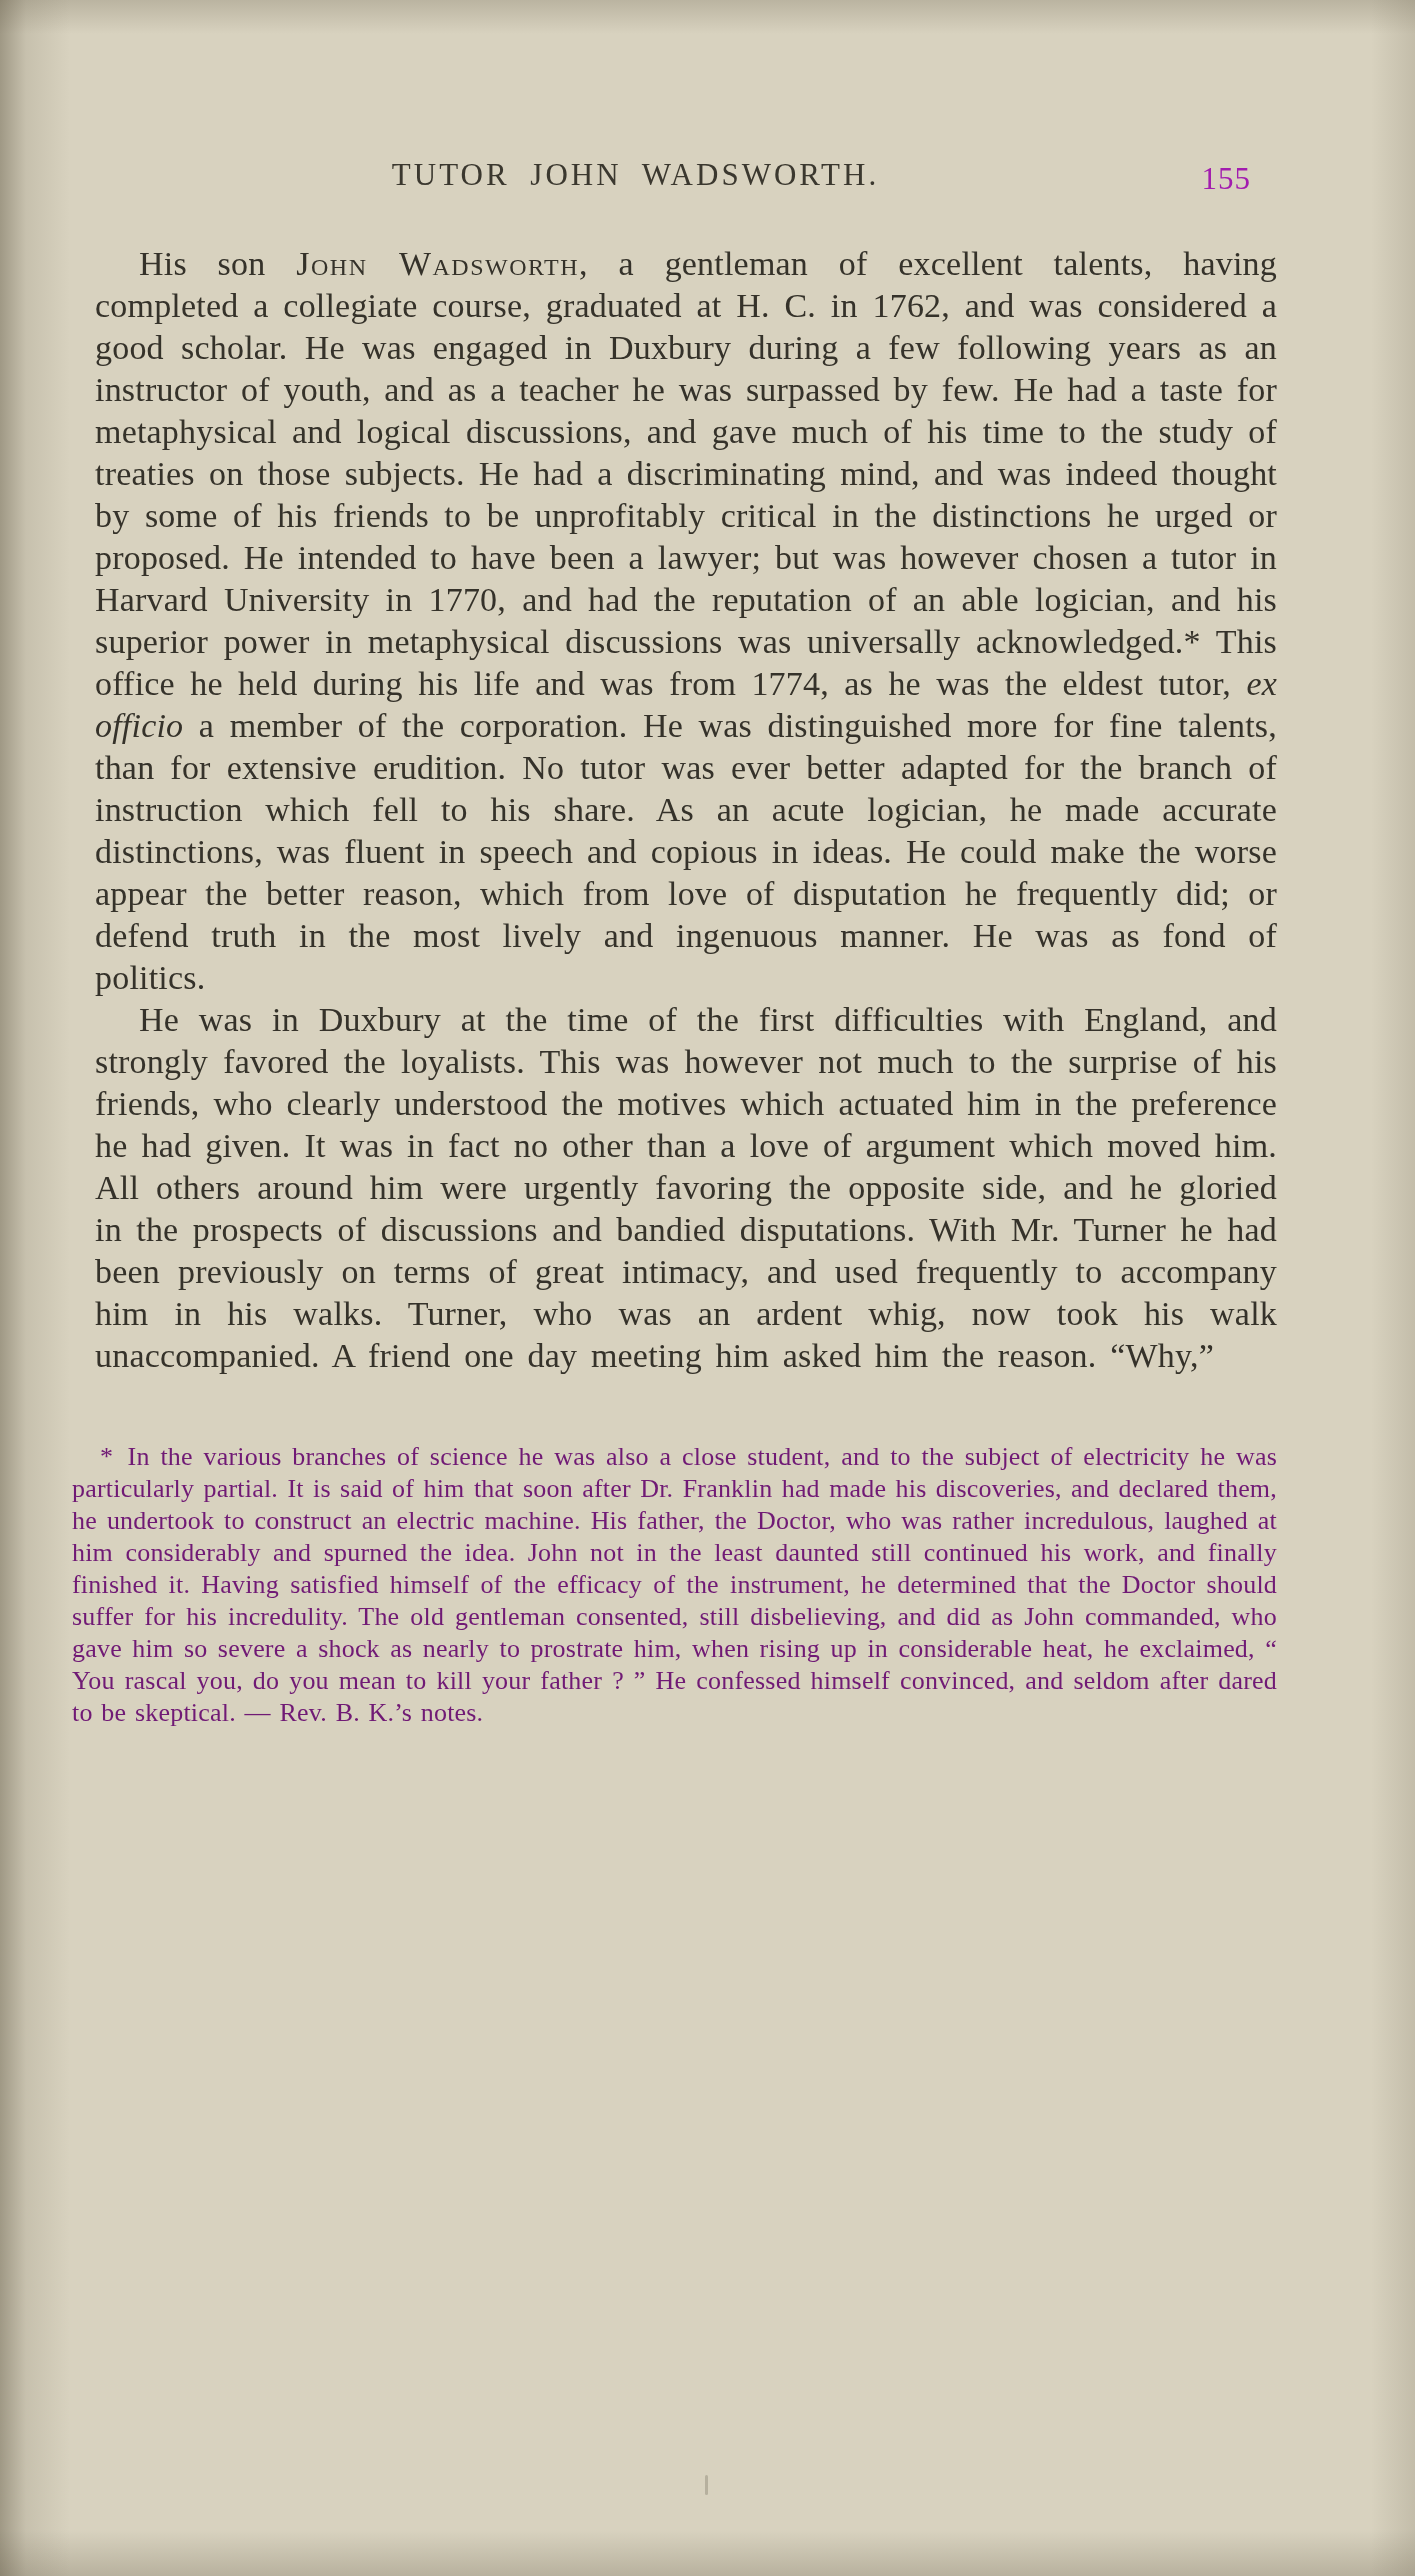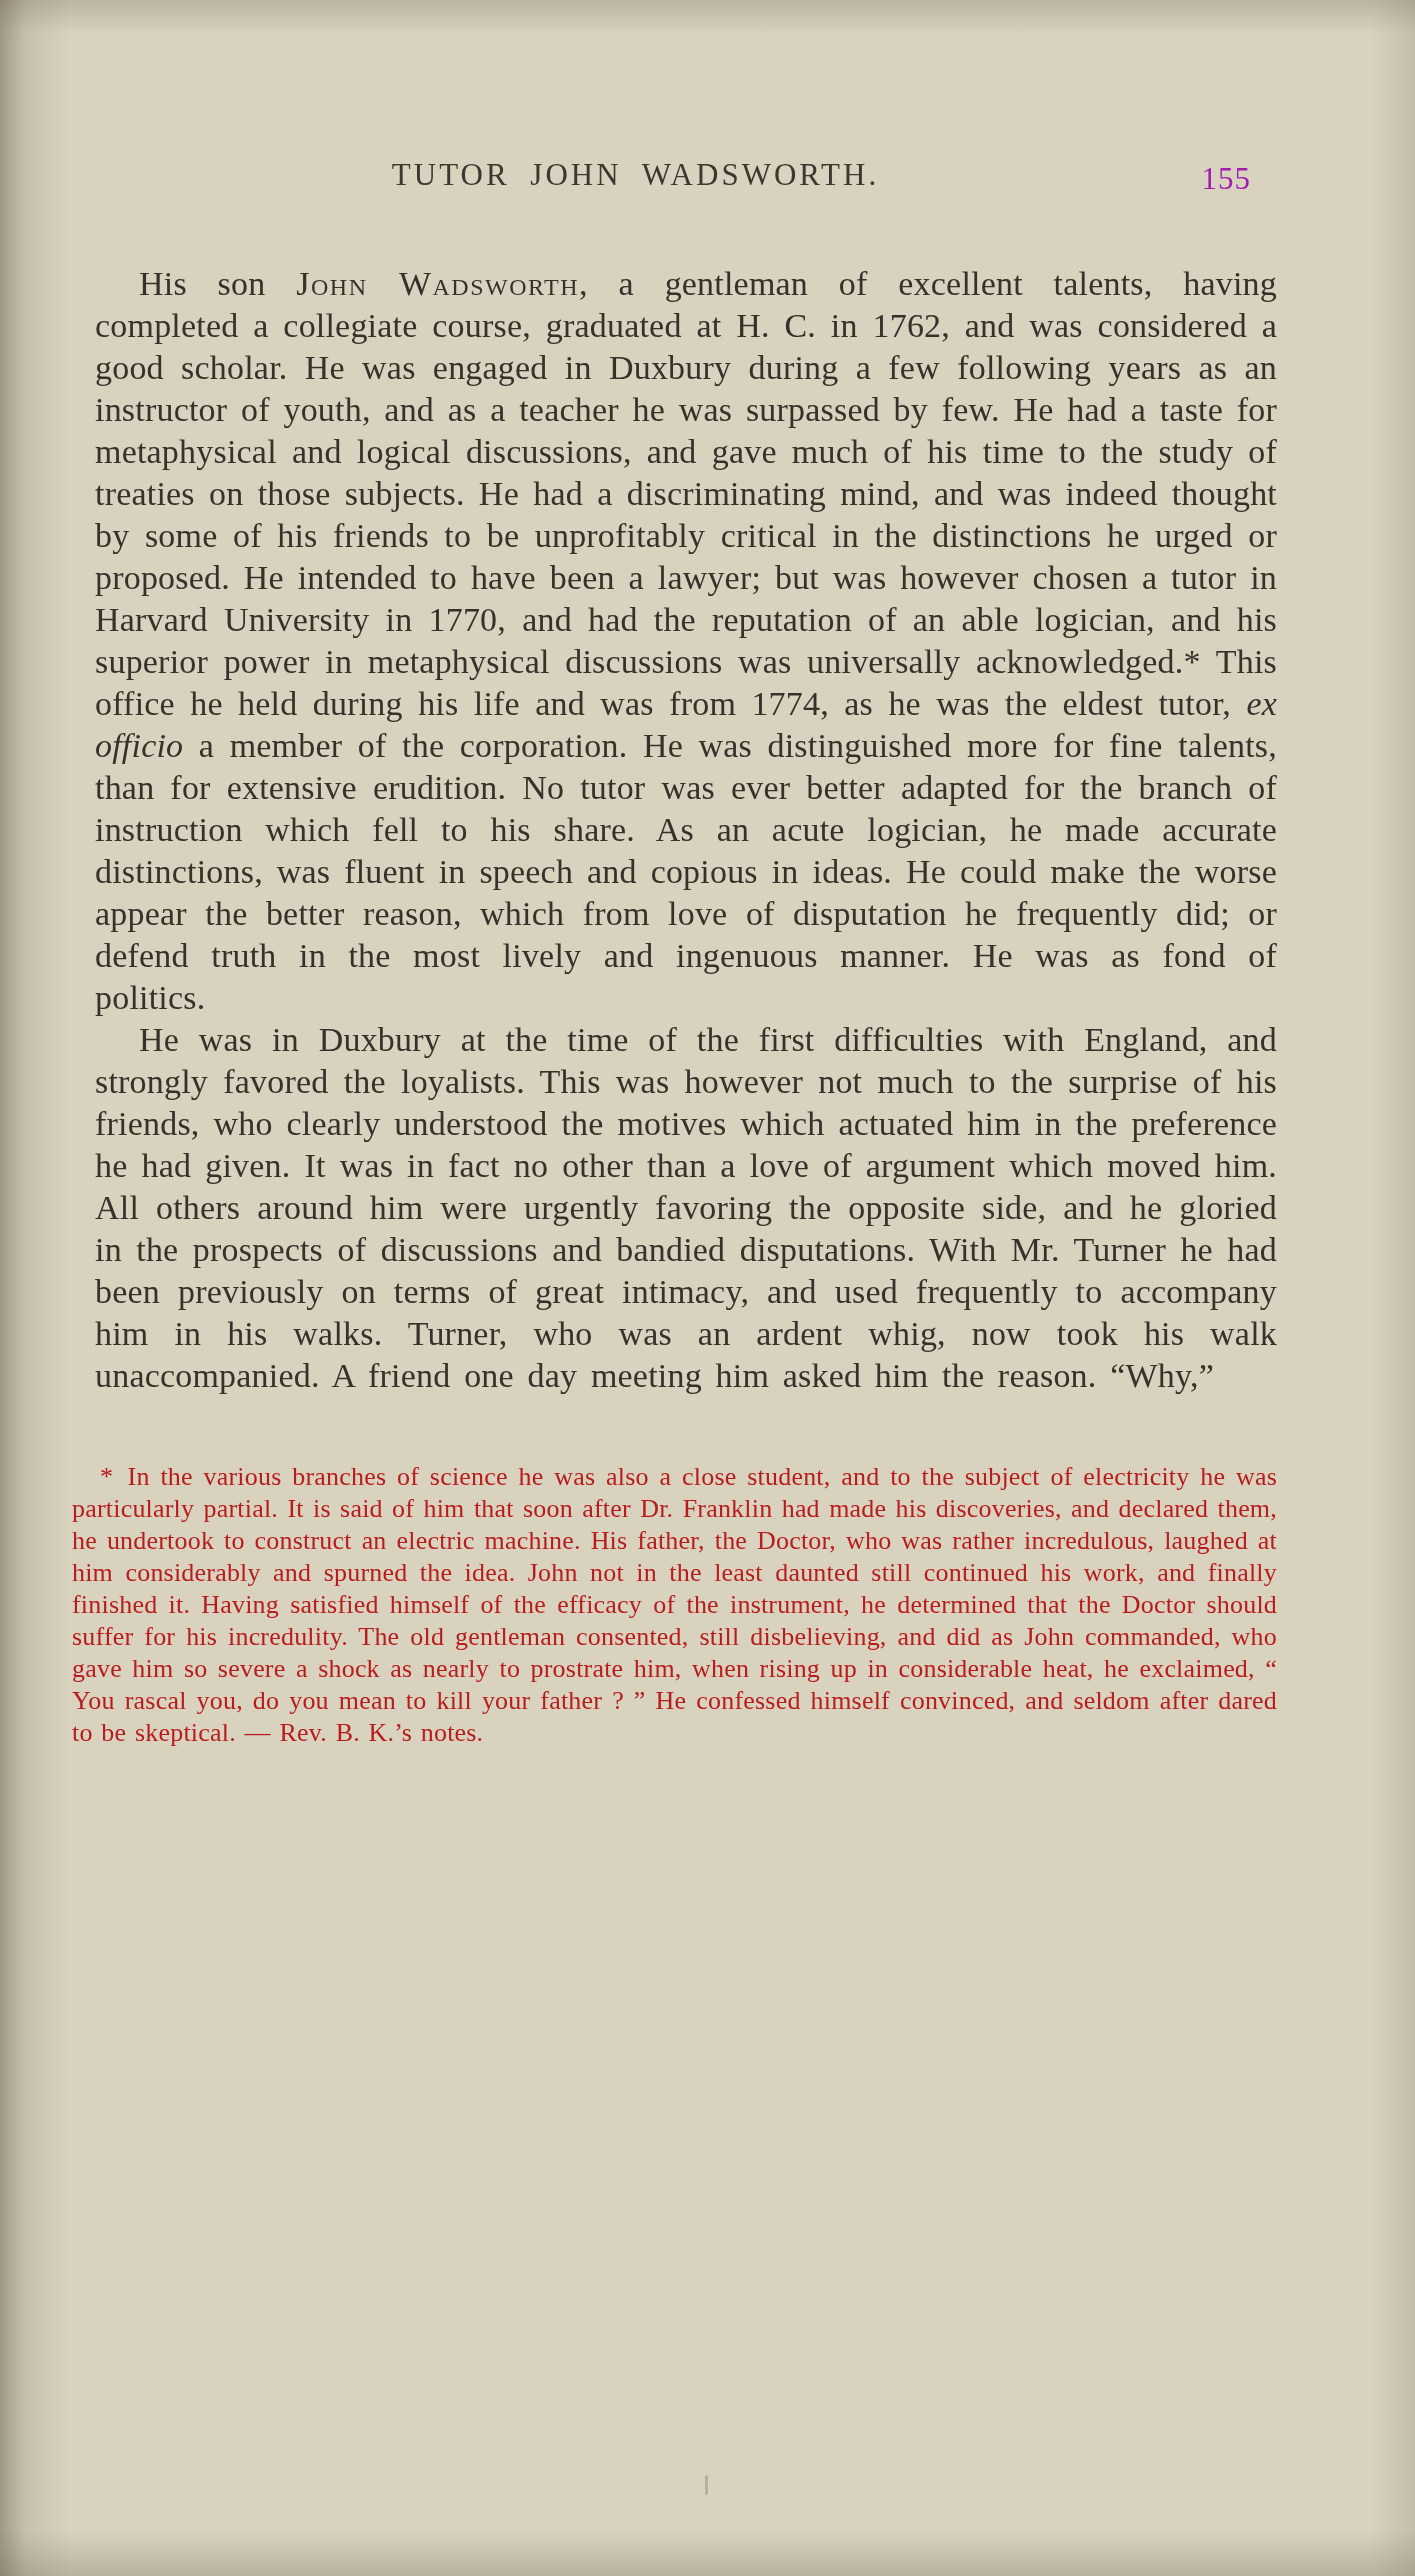--- a/index.html
+++ b/index.html
@@ -25,21 +25,21 @@
     position: relative;
     width: 100%;
     height: 100%;
     padding: 157px 139px 0 72px;
   }
 
   
   .page-header {
     position: relative;
     height: 46px;
-    margin-bottom: 60px;
+    margin-bottom: 40px;
   }
   .running-title {
     position: absolute;
     left: 50%;
     transform: translateX(-58%);
     font-size: 31px;
     letter-spacing: 3px;
     word-spacing: 10px;
     color: #3b382f;
     white-space: nowrap;
@@ -79,21 +79,21 @@
     margin-top: 64px;
     width: 100%;
   }
   .footnote-text {
     font-size: 26px;
     line-height: 32px;
     text-align: justify;
     text-indent: 28px;
     word-spacing: 2px;
     letter-spacing: 0.2px;
-    color: #b91c1c;
+    color: #701a75;
   }
   .footnote-marker { letter-spacing: 2px; }
 
   
   .scan-artifact {
     position: absolute;
     left: 705px;
     top: 2475px;
     width: 3px;
     height: 20px;

